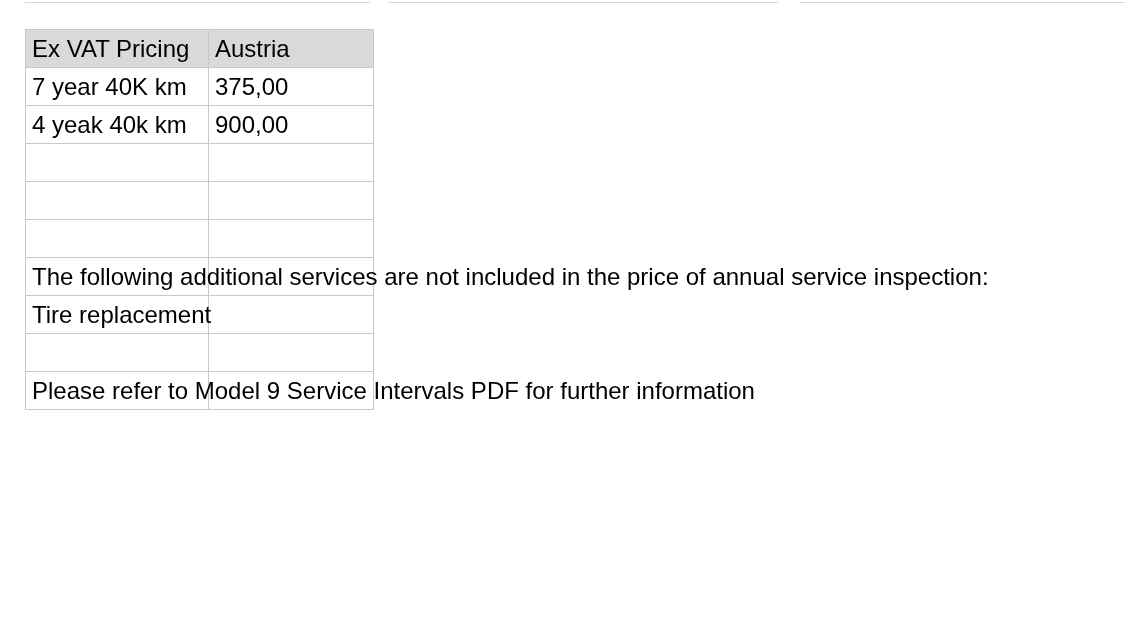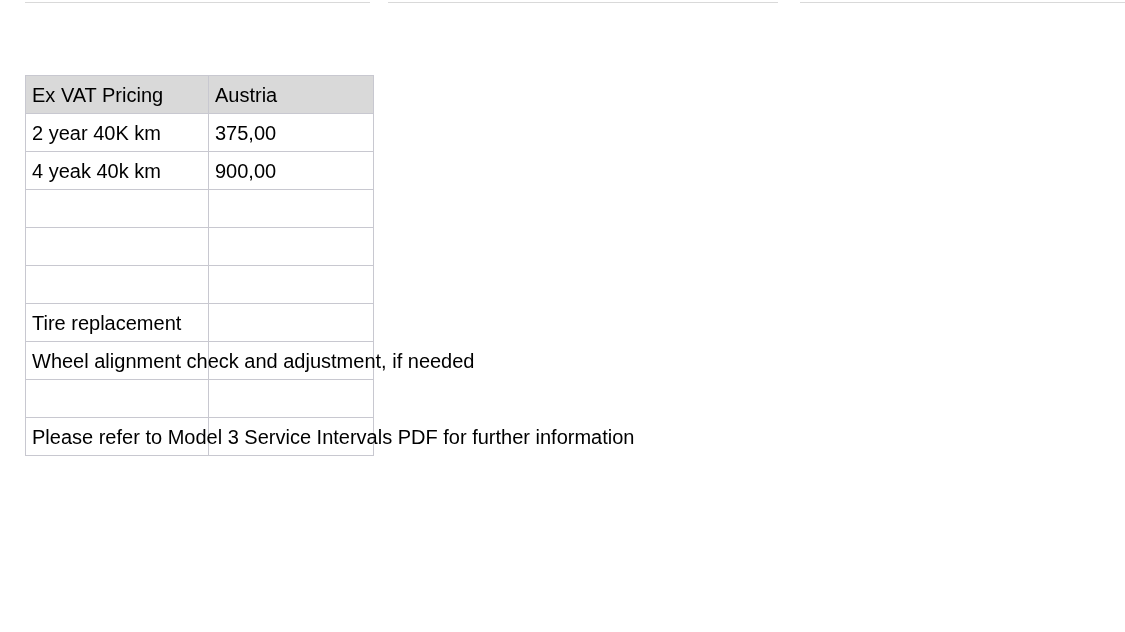--- a/index.html
+++ b/index.html
@@ -37,23 +37,22 @@
   .sheet {
     position: absolute;
     left: 25px;
     top: 29px;
     width: 1070px;
   }
 
   table.grid {
     border-collapse: collapse;
     table-layout: fixed;
-    font-size: 20px;
+    font-size: 24px;
     line-height: 1.0;
-    margin-top: 46px;
   }
   table.grid td {
     border: 1px solid #c8c8d0;
     height: 37px;
     padding: 0 6px;
     vertical-align: middle;
     white-space: nowrap;
     overflow: visible;
   }
   col.c1 { width: 183px; }
@@ -95,56 +94,56 @@
     <colgroup>
       <col class="c1">
       <col class="c2">
     </colgroup>
     <tbody id="grid-body">
         <tr>
           <td class="hdr">Ex VAT Pricing</td>
           <td class="hdr">Austria</td>
         </tr>
         <tr>
-          <td>2 year 40K km</td>
+          <td>7 year 40K km</td>
           <td class="num">375,00</td>
         </tr>
         <tr>
           <td>4 yeak 40k km</td>
           <td class="num">900,00</td>
         </tr>
         <tr>
           <td class="blank"></td>
           <td class="blank"></td>
         </tr>
         <tr>
           <td class="blank"></td>
           <td class="blank"></td>
         </tr>
         <tr>
           <td class="blank"></td>
           <td class="blank"></td>
         </tr>
         <tr>
           <td class="overflow">
-            <span>Tire replacement</span>
+            <span>The following additional services are not included in the price of annual service inspection:</span>
           </td>
           <td class="blank"></td>
         </tr>
         <tr>
           <td class="overflow">
-            <span>Wheel alignment check and adjustment, if needed</span>
+            <span>Tire replacement</span>
           </td>
           <td class="blank"></td>
         </tr>
         <tr>
           <td class="blank"></td>
           <td class="blank"></td>
         </tr>
         <tr>
           <td class="overflow">
-            <span>Please refer to Model 3 Service Intervals PDF for further information</span>
+            <span>Please refer to Model 9 Service Intervals PDF for further information</span>
           </td>
           <td class="blank"></td>
         </tr>
       </tbody>
   </table>
 </div>
 
 </body></html>

